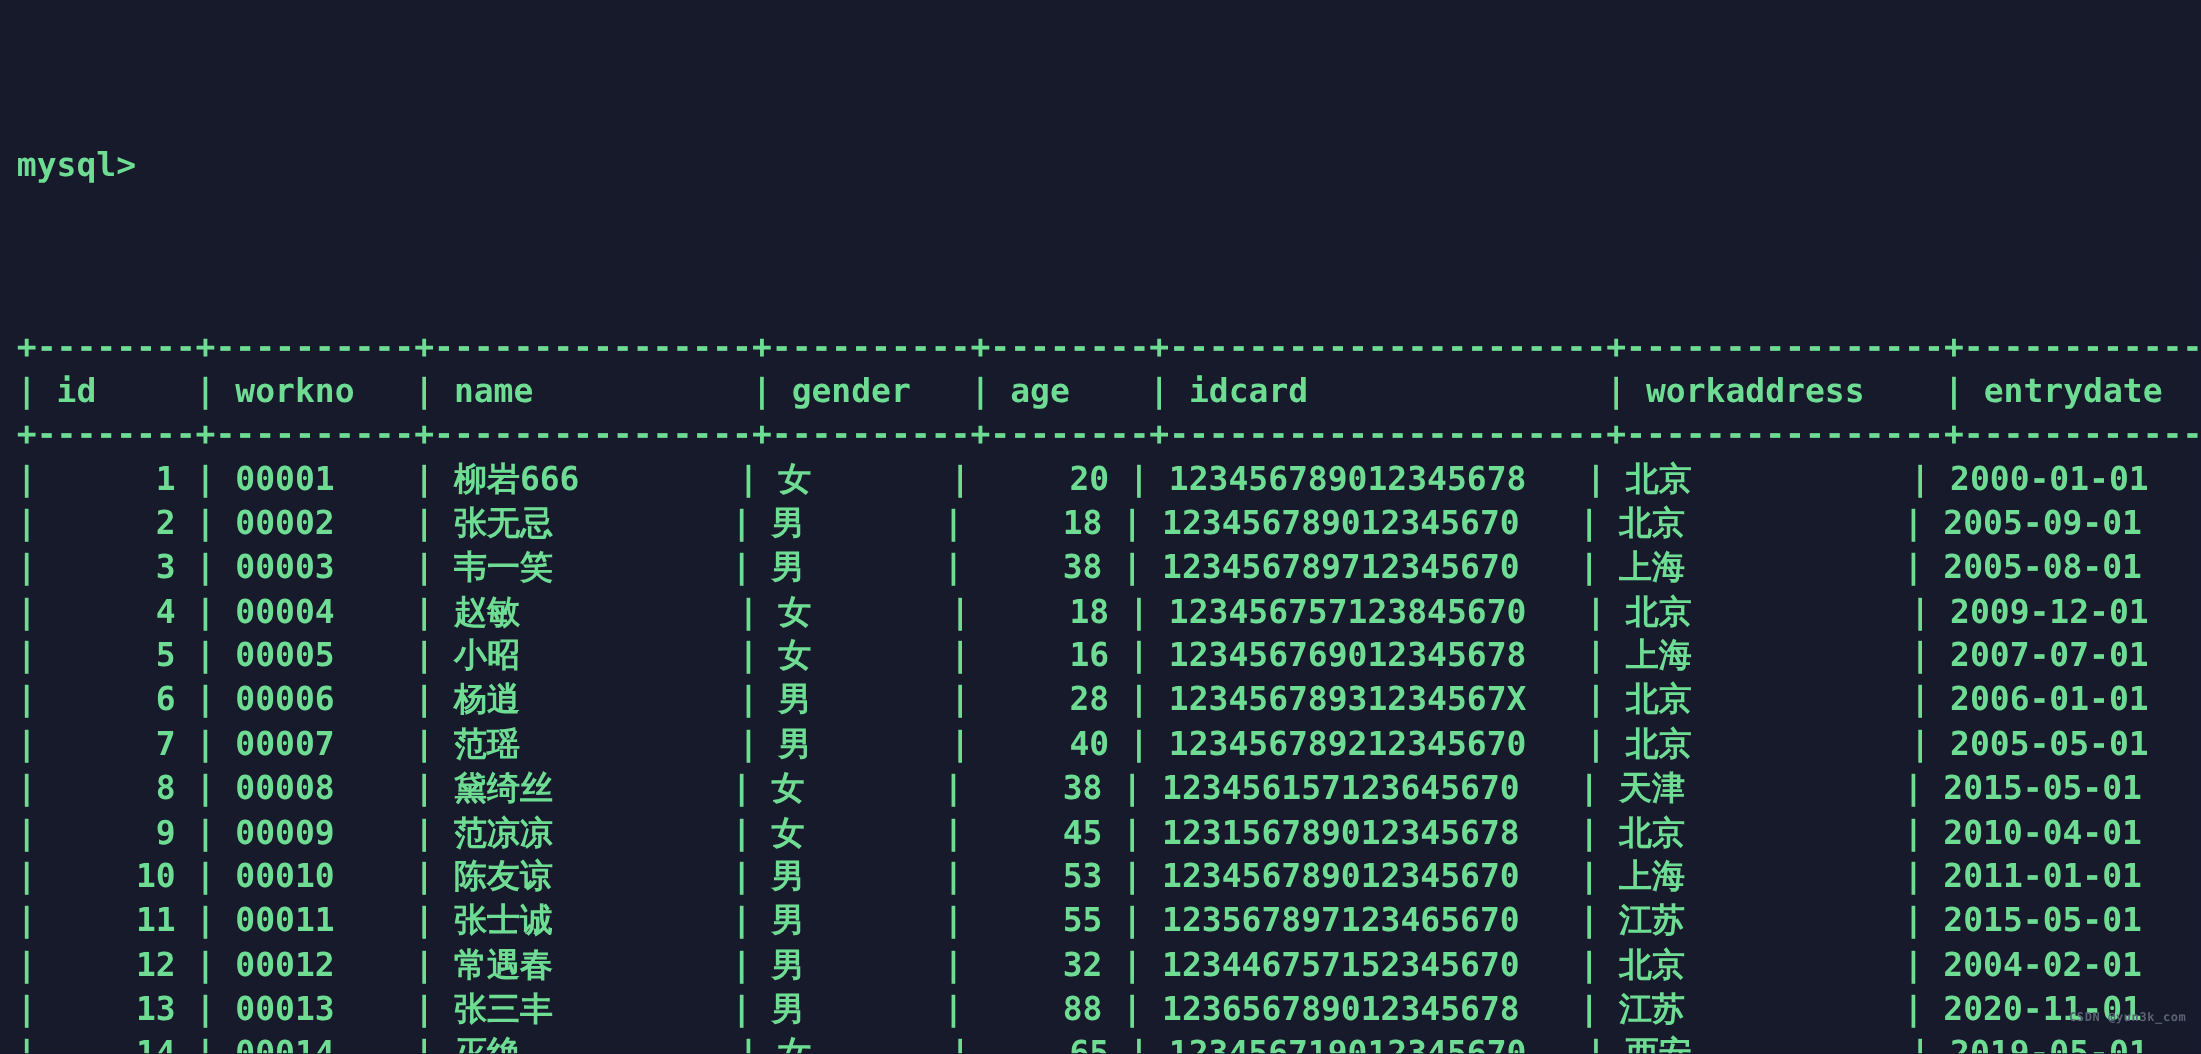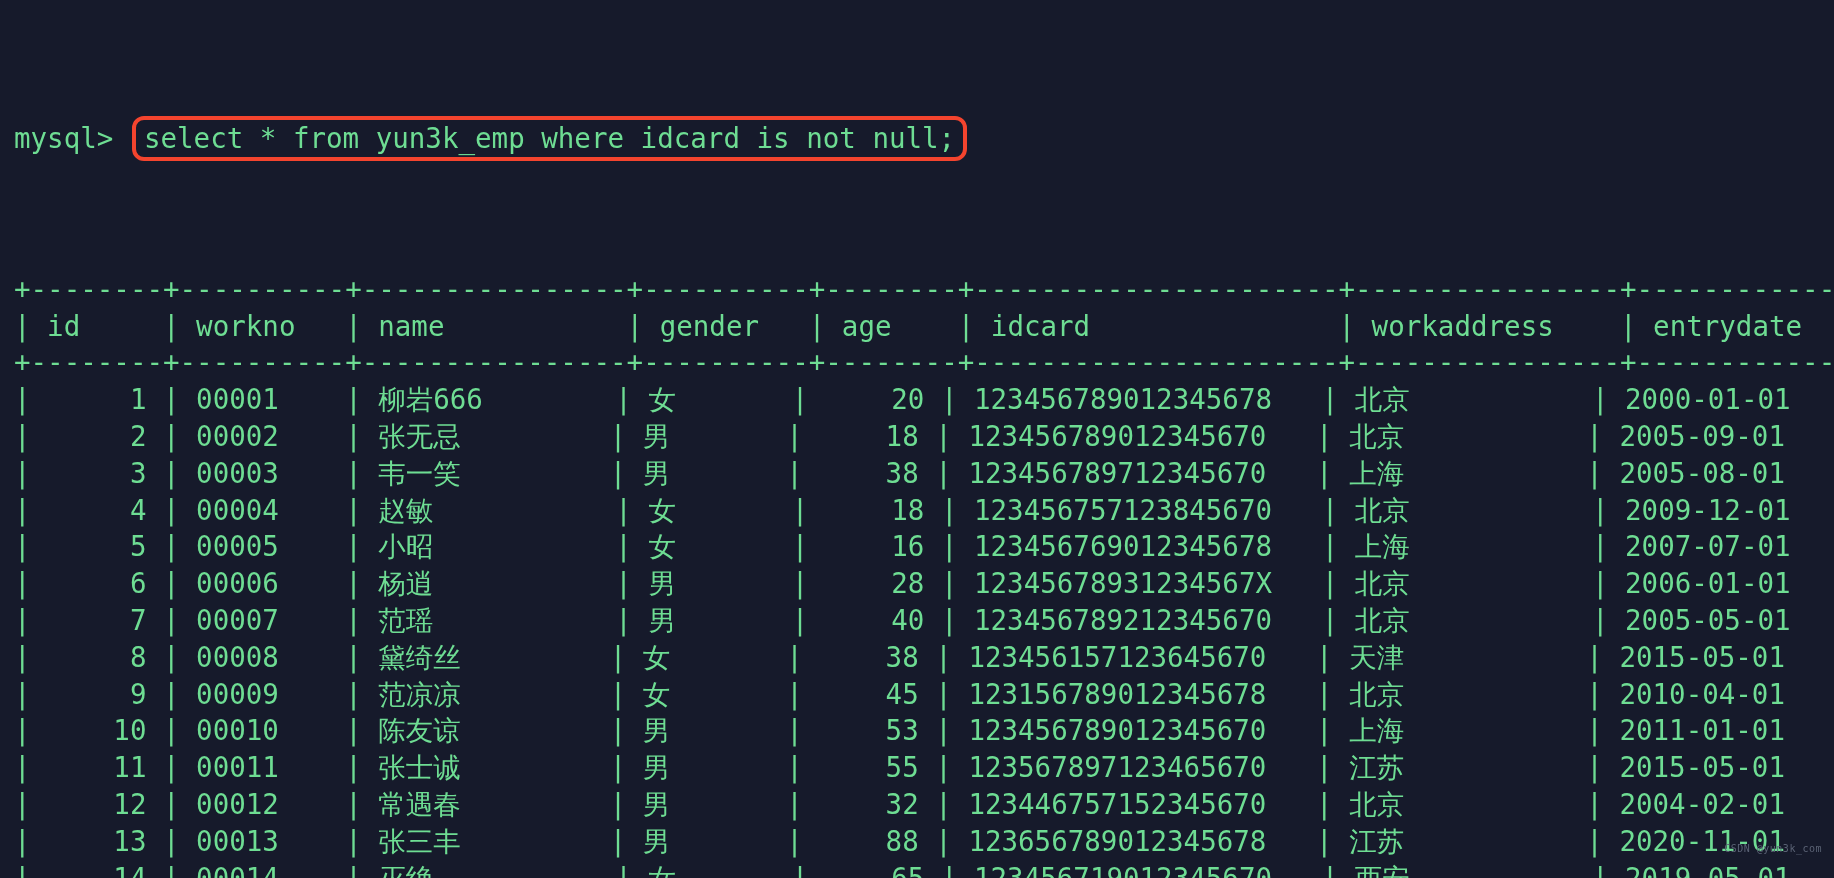--- a/index.html
+++ b/index.html
@@ -10,20 +10,21 @@
   #terminal {
     position: relative;
     width: 1834px;
     height: 878px;
     background: #161a2b;
     overflow: hidden;
     font-family: "DejaVu Sans Mono", "Liberation Mono", monospace;
     font-size: 27.5px;
     line-height: 36.8px;
     color: #6edd93;
+    font-weight: bold;
     -webkit-font-smoothing: antialiased;
   }
 
   .term-lines {
     position: absolute;
     top: 6px;
     left: 14px;
     white-space: pre;
     letter-spacing: 0px;
   }
@@ -68,21 +69,21 @@
   }
 </style>
 </head>
 <body>
 
 <div id="terminal">
 
   <div class="term-lines">
 
     <div class="prompt-line">
-      <span class="prompt-label">mysql&gt; </span><span class="query-highlight">select * from yun3k_emp where idcard is not null;</span>
+      <span class="prompt-label">mysql&gt; </span>
     </div>
 
     <div id="table-area"><div class="line">+--------+----------+----------------+----------+--------+----------------------+----------------+--------------+</div><div class="line">| id     | workno   | name           | gender   | age    | idcard               | workaddress    | entrydate    |</div><div class="line">+--------+----------+----------------+----------+--------+----------------------+----------------+--------------+</div><div class="line">|      1 | 00001    | 柳岩666        | 女       |     20 | 123456789012345678   | 北京           | 2000-01-01   |</div><div class="line">|      2 | 00002    | 张无忌         | 男       |     18 | 123456789012345670   | 北京           | 2005-09-01   |</div><div class="line">|      3 | 00003    | 韦一笑         | 男       |     38 | 123456789712345670   | 上海           | 2005-08-01   |</div><div class="line">|      4 | 00004    | 赵敏           | 女       |     18 | 123456757123845670   | 北京           | 2009-12-01   |</div><div class="line">|      5 | 00005    | 小昭           | 女       |     16 | 123456769012345678   | 上海           | 2007-07-01   |</div><div class="line">|      6 | 00006    | 杨逍           | 男       |     28 | 12345678931234567X   | 北京           | 2006-01-01   |</div><div class="line">|      7 | 00007    | 范瑶           | 男       |     40 | 123456789212345670   | 北京           | 2005-05-01   |</div><div class="line">|      8 | 00008    | 黛绮丝         | 女       |     38 | 123456157123645670   | 天津           | 2015-05-01   |</div><div class="line">|      9 | 00009    | 范凉凉         | 女       |     45 | 123156789012345678   | 北京           | 2010-04-01   |</div><div class="line">|     10 | 00010    | 陈友谅         | 男       |     53 | 123456789012345670   | 上海           | 2011-01-01   |</div><div class="line">|     11 | 00011    | 张士诚         | 男       |     55 | 123567897123465670   | 江苏           | 2015-05-01   |</div><div class="line">|     12 | 00012    | 常遇春         | 男       |     32 | 123446757152345670   | 北京           | 2004-02-01   |</div><div class="line">|     13 | 00013    | 张三丰         | 男       |     88 | 123656789012345678   | 江苏           | 2020-11-01   |</div><div class="line">|     14 | 00014    | 灭绝           | 女       |     65 | 123456719012345670   | 西安           | 2019-05-01   |</div></div>
 
     
   </div>
 
   <div class="watermark">CSDN @yun3k_com</div>
 </div>
 

